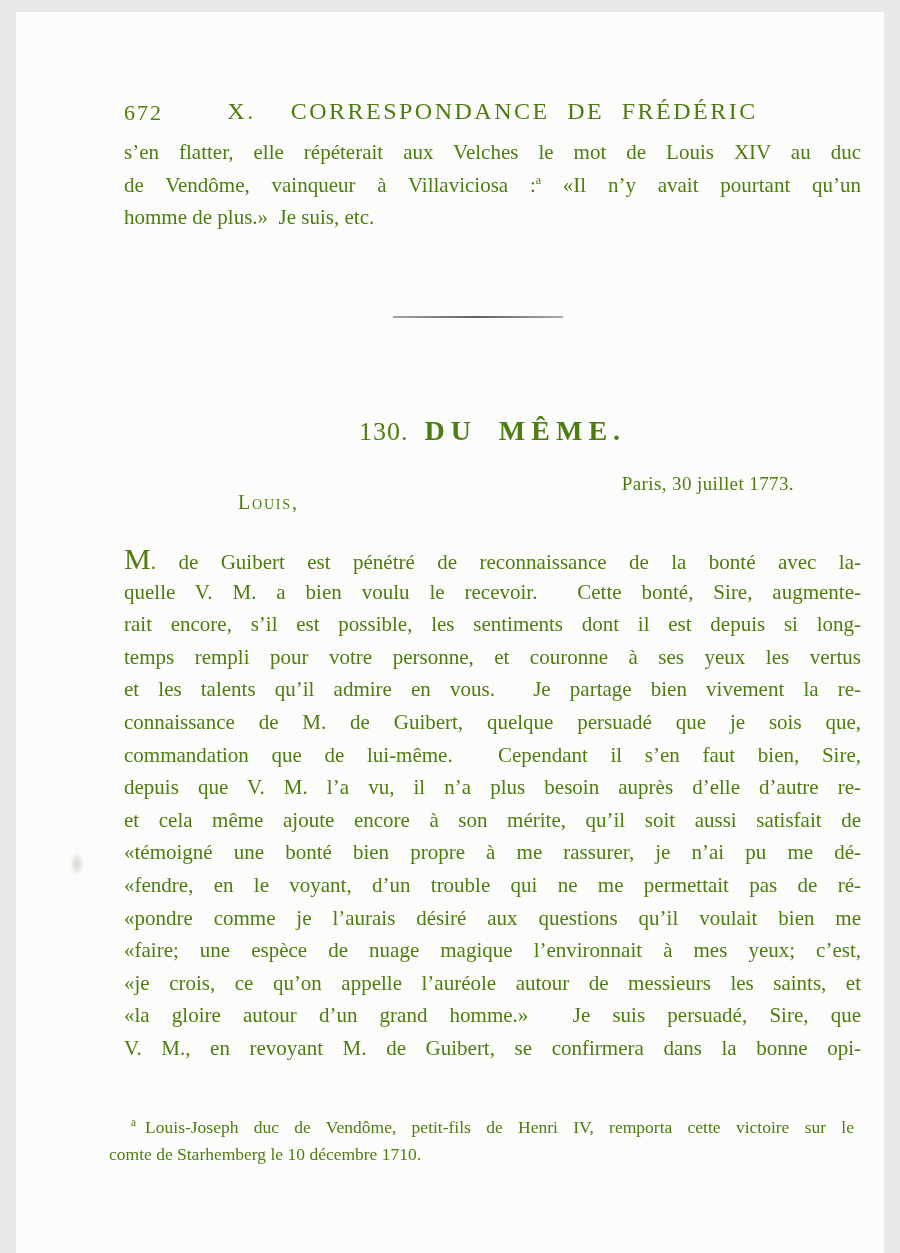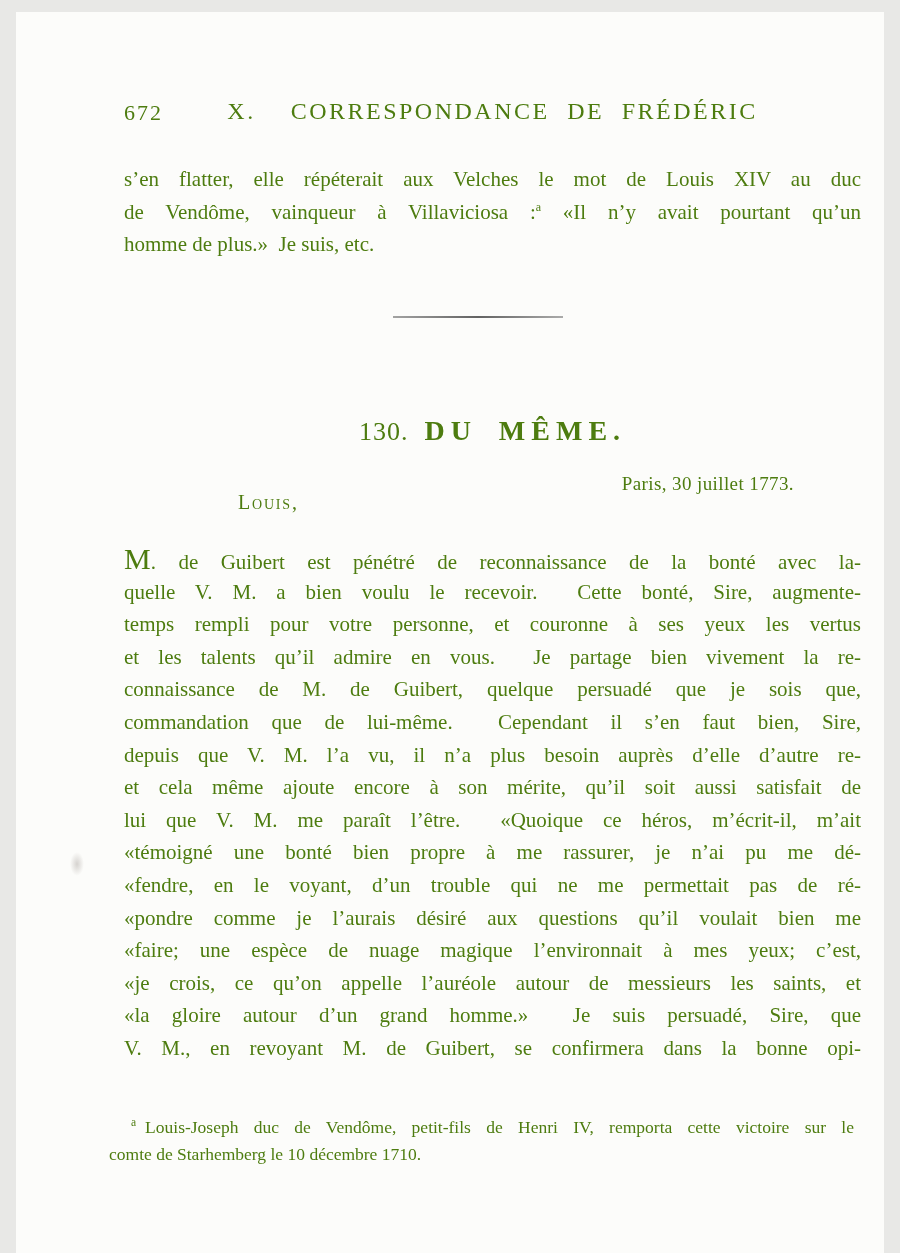--- a/index.html
+++ b/index.html
@@ -16,21 +16,21 @@
   
   .running-header { position:absolute; top:86px; left:108px; width:737px; height:32px; }
   .pagenum { position:absolute; left:0; top:2px; font-size:22px; letter-spacing:2px; }
   .chapter {
     position:absolute; left:0; right:0; top:0;
     text-align:center; font-size:24px; letter-spacing:2.5px; word-spacing:9px;
   }
 
   
   .para { position:absolute; left:108px; width:737px; font-size:21px; line-height:32.6px; }
-  .prev { top:151px; }
+  .prev { top:124px; }
   .letterbody { top:531px; }
   .line { height:32.6px; white-space:normal; }
   .just { text-align:justify; text-align-last:justify; }
   .initial { font-size:30px; }
 
   sup.fn-ref { font-size:12px; vertical-align:super; line-height:0; }
 
   
   .divider {
     position:absolute; top:304px; left:377px; width:170px; height:2px;
@@ -91,27 +91,27 @@
   <div class="section-heading">
     <span class="sec-num">130.</span><span class="sec-title">DU MÊME.</span>
   </div>
 
   <div class="dateline">Paris, 30 juillet 1773.</div>
   <div class="salutation">Louis,</div>
 
   <div class="para letterbody">
     <div class="line just"><span class="initial">M</span><span>. de Guibert est pénétré de reconnaissance de la bonté avec la-</span></div>
     <div class="line just">quelle V. M. a bien voulu le recevoir.&nbsp; Cette bonté, Sire, augmente-</div>
+    <div class="line just">rait encore, s’il est possible, les sentiments dont il est depuis si long-</div>
     <div class="line just">temps rempli pour votre personne, et couronne à ses yeux les vertus</div>
     <div class="line just">et les talents qu’il admire en vous.&nbsp; Je partage bien vivement la re-</div>
     <div class="line just">connaissance de M. de Guibert, quelque persuadé que je sois que,</div>
     <div class="line just">commandation que de lui-même.&nbsp; Cependant il s’en faut bien, Sire,</div>
     <div class="line just">depuis que V. M. l’a vu, il n’a plus besoin auprès d’elle d’autre re-</div>
     <div class="line just">et cela même ajoute encore à son mérite, qu’il soit aussi satisfait de</div>
-    <div class="line just">lui que V. M. me paraît l’être.&nbsp; «Quoique ce héros, m’écrit-il, m’ait</div>
     <div class="line just">«témoigné une bonté bien propre à me rassurer, je n’ai pu me dé-</div>
     <div class="line just">«fendre, en le voyant, d’un trouble qui ne me permettait pas de ré-</div>
     <div class="line just">«pondre comme je l’aurais désiré aux questions qu’il voulait bien me</div>
     <div class="line just">«faire; une espèce de nuage magique l’environnait à mes yeux; c’est,</div>
     <div class="line just">«je crois, ce qu’on appelle l’auréole autour de messieurs les saints, et</div>
     <div class="line just">«la gloire autour d’un grand homme.»&nbsp; Je suis persuadé, Sire, que</div>
     <div class="line just">V. M., en revoyant M. de Guibert, se confirmera dans la bonne opi-</div>
   </div>
 
   <div class="footnote">

